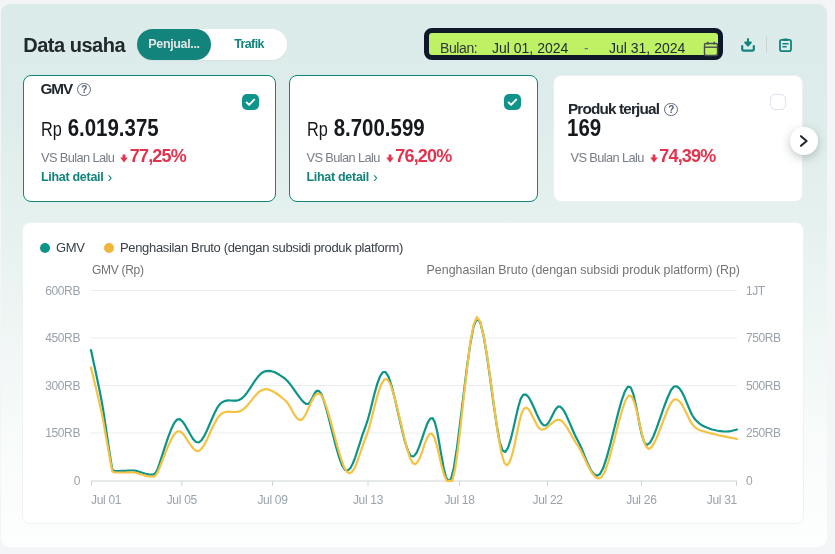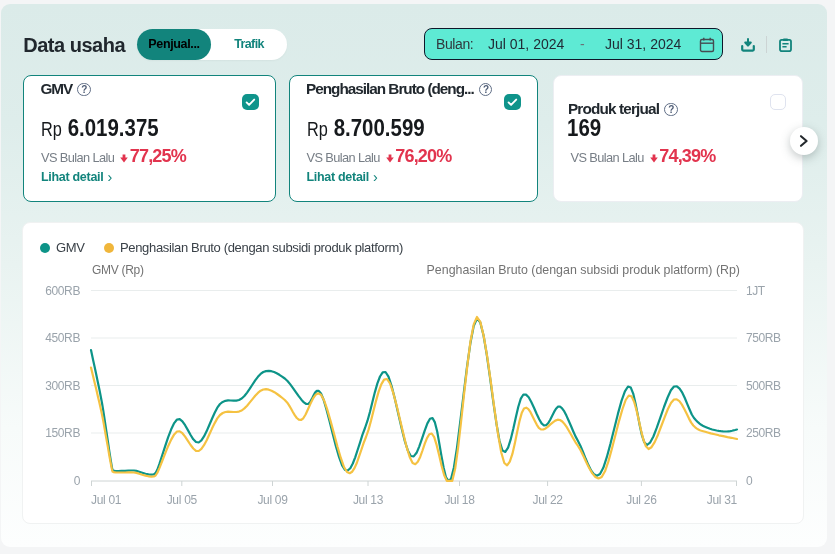--- a/index.html
+++ b/index.html
@@ -4,25 +4,25 @@
 <style>
 * { margin:0; padding:0; box-sizing:border-box; }
 html,body { width:835px; height:554px; overflow:hidden; }
 body { background:#f4f5f6; font-family:"Liberation Sans", sans-serif; position:relative; }
 .panel { position:absolute; left:1px; top:4px; width:826px; height:543px; border-radius:9px;
   background:linear-gradient(180deg,#dbebe9 0%,#deedeb 22%,#e9f3f1 48%,#f7fbfa 78%,#fdfefe 100%); }
 .title { position:absolute; left:23.3px; top:34.9px; font-size:20px; font-weight:700; color:#21282e; letter-spacing:-0.5px; line-height:1; }
 .toggle { position:absolute; left:137px; top:29px; width:150px; height:31px; background:#fff; border-radius:16px;
   box-shadow:0 1px 2px rgba(0,0,0,0.04); }
 .tog-a { position:absolute; left:0; top:0; width:74px; height:31px; background:#12847c; border-radius:16px;
-  color:#000000; font-size:12.5px; font-weight:700; text-align:center; line-height:31px; letter-spacing:-0.35px; }
+  color:#e5e5e5; font-size:12.5px; font-weight:700; text-align:center; line-height:31px; letter-spacing:-0.35px; }
 .tog-b { position:absolute; left:74px; top:0; width:76px; height:47px; color:#12847c; font-size:12.5px; font-weight:700;
   text-align:center; line-height:31px; letter-spacing:-0.6px; }
-.datebar { position:absolute; left:424px; top:28px; width:299px; height:32px; background:#5eead4; border-radius:8px;
-  border:1px solid #0f172a; font-size:14px; color:#212b36; line-height:30px; }
+.datebar { position:absolute; left:424px; top:28px; width:299px; height:32px; background:#bef264; border-radius:8px;
+  border:5px solid #0f172a; font-size:14px; color:#212b36; line-height:30px; }
 .datebar .lbl { position:absolute; left:11px; color:#31373d; letter-spacing:-0.4px; }
 .d1 { position:absolute; left:63px; }
 .dash { position:absolute; left:155px; color:#6b7177;}
 .d2 { position:absolute; left:180px; }
 .card { position:absolute; top:75px; height:127px; background:#fff; border-radius:8px; }
 .c1 { left:23px; width:252.5px; border:1.4px solid #12847c; }
 .c2 { left:288.5px; width:249px; border:1.4px solid #12847c; }
 .c3 { left:552.5px; width:250.5px; border:1px solid #eceef2; }
 .ct { position:absolute; left:16.5px; font-size:15.3px; font-weight:700; color:#21282e; white-space:nowrap; line-height:1.15; }
 .c1 .ct { letter-spacing:-1.1px; }
@@ -90,21 +90,20 @@
         <path d="M1.6 5.4 L4.1 7.9 L9.2 2.6" stroke="#fff" stroke-width="1.9" fill="none" stroke-linecap="round" stroke-linejoin="round"></path>
       </svg>
     </div>
   <div class="num"><span class="rp">Rp</span>6.019.375</div>
   <div class="vs">VS Bulan Lalu&nbsp; <svg width="8" height="9" viewBox="0 0 8 9" style="vertical-align:-1px">
         <path d="M2.6 0.5 L5.4 0.5 L5.4 3.6 L7.8 3.6 L4 8.6 L0.2 3.6 L2.6 3.6 Z" fill="#e2344e"></path>
       </svg><span class="pct">77,25%</span></div>
   <div class="lihat">Lihat detail<span class="ch">›</span></div>
 </div>
 <div class="card c2">
-  <div class="ct">Penghasilan Bruto (deng...<span class="qm">?</span></div>
   <div class="cb">
       <svg width="12" height="12" viewBox="0 0 12 12">
         <path d="M1.6 5.4 L4.1 7.9 L9.2 2.6" stroke="#fff" stroke-width="1.9" fill="none" stroke-linecap="round" stroke-linejoin="round"></path>
       </svg>
     </div>
   <div class="num"><span class="rp">Rp</span>8.700.599</div>
   <div class="vs">VS Bulan Lalu&nbsp; <svg width="8" height="9" viewBox="0 0 8 9" style="vertical-align:-1px">
         <path d="M2.6 0.5 L5.4 0.5 L5.4 3.6 L7.8 3.6 L4 8.6 L0.2 3.6 L2.6 3.6 Z" fill="#e2344e"></path>
       </svg><span class="pct">76,20%</span></div>
   <div class="lihat">Lihat detail<span class="ch">›</span></div>

